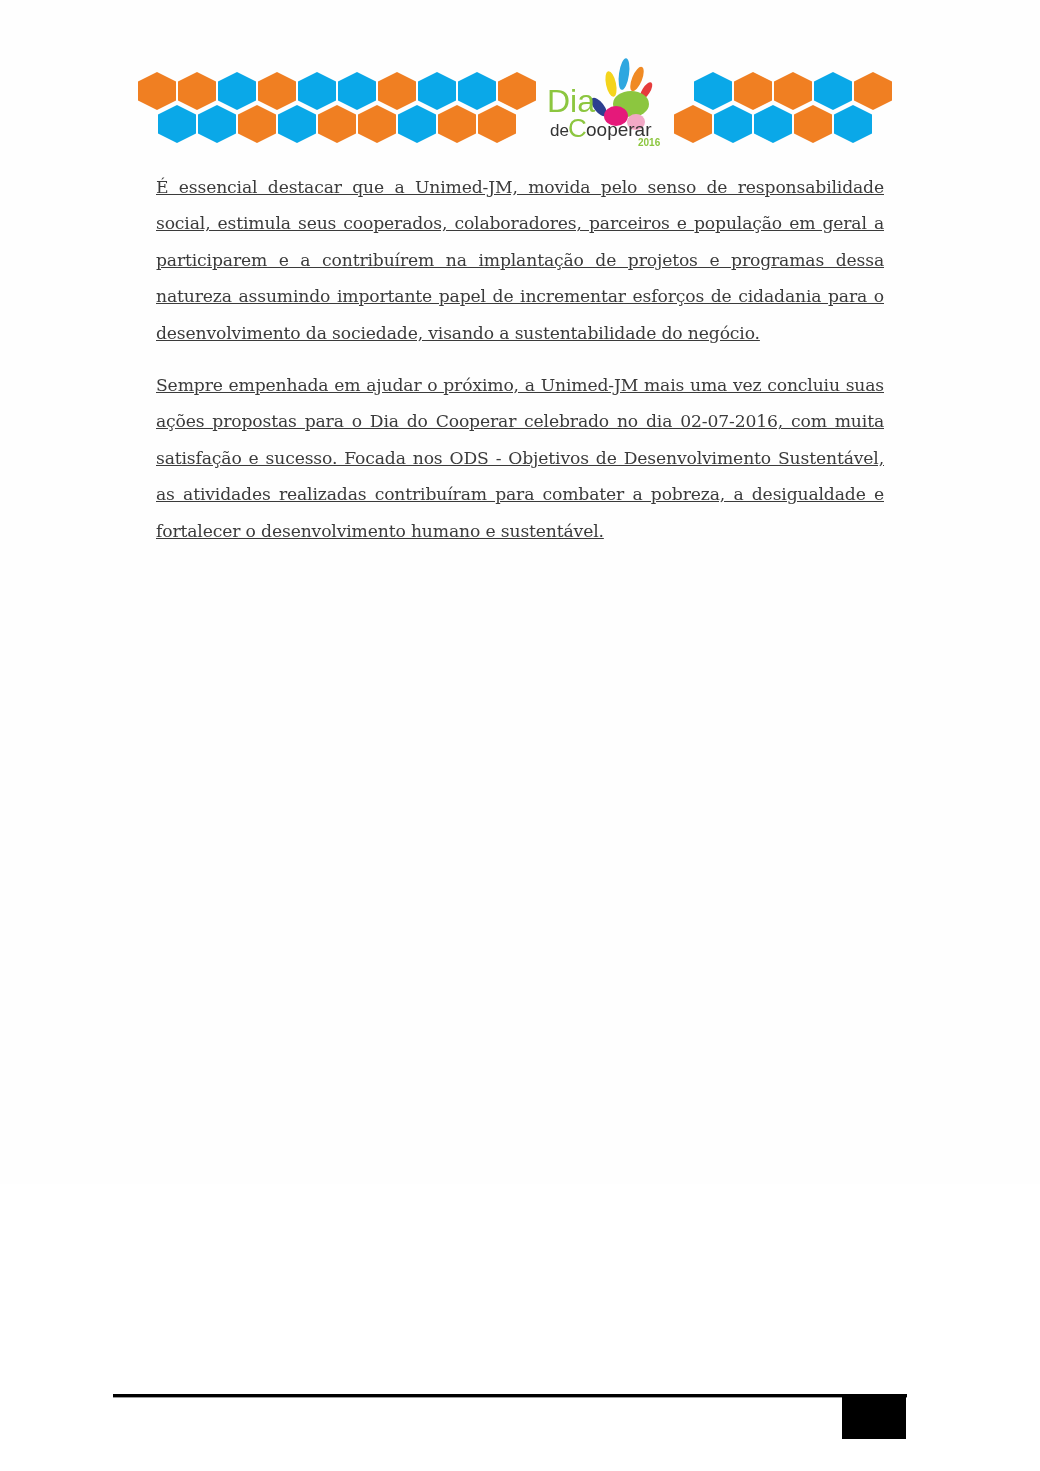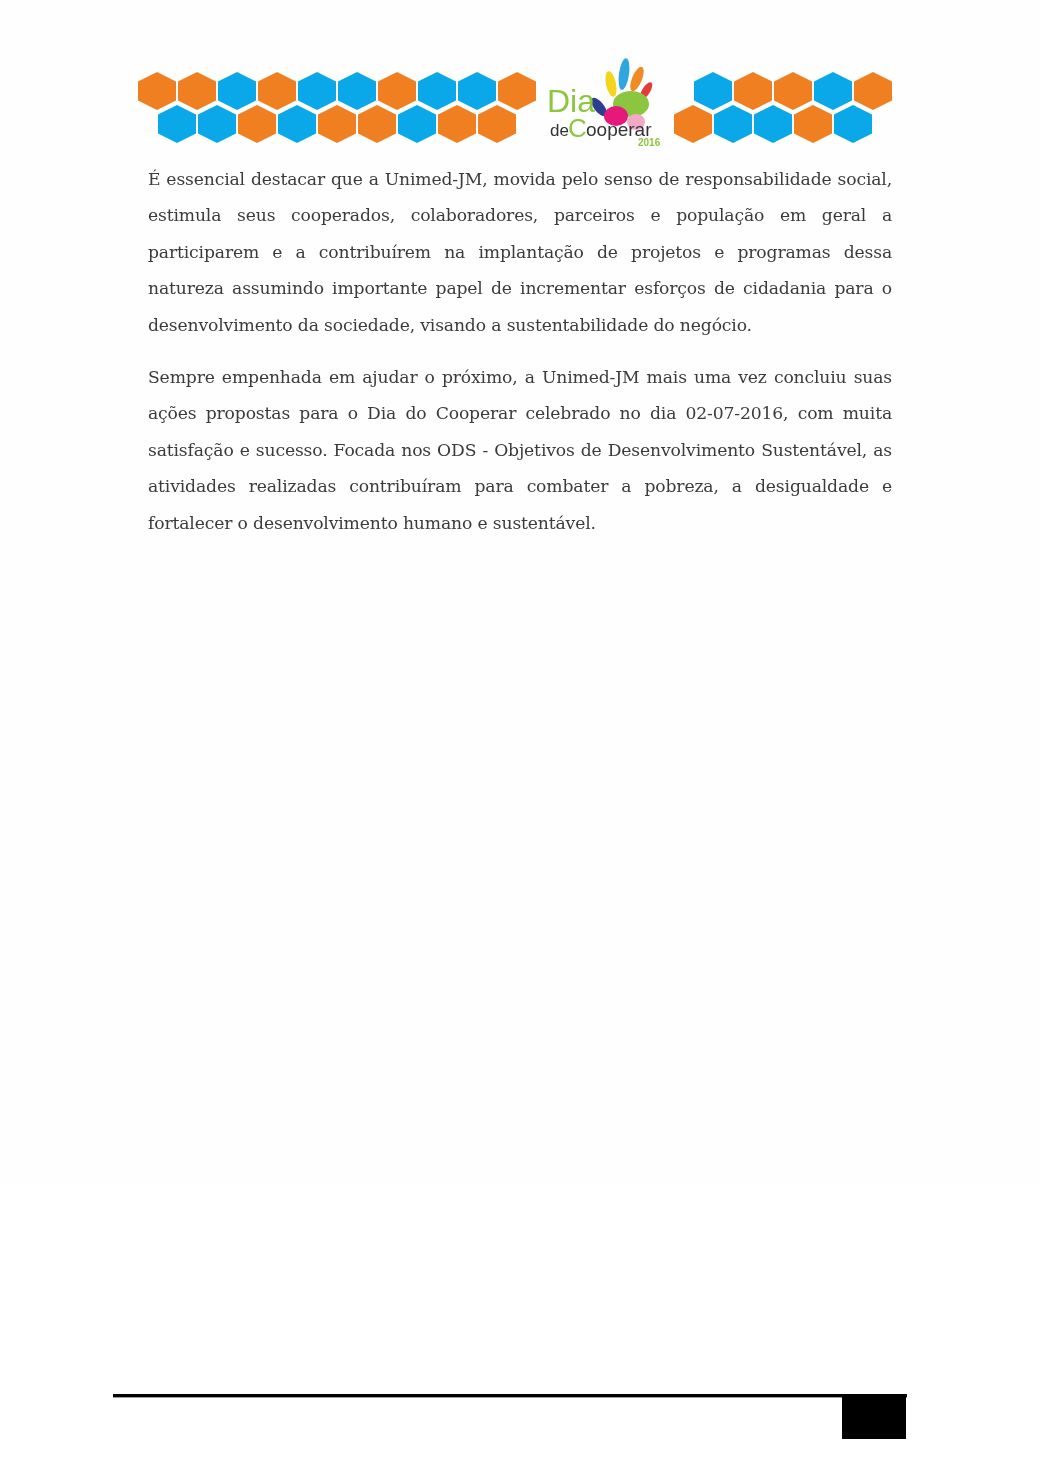--- a/index.html
+++ b/index.html
@@ -15,21 +15,21 @@
     width: 744px;
     font-family: "DejaVu Serif", "Liberation Serif", serif;
     font-size: 17.2px;
     line-height: 36.4px;
     color: #3b3b3b;
     text-align: justify;
     letter-spacing: -0.15px;
   }
   .para-1 { top: 161px; }
   .para-2 { top: 359px; }
-  .body-text p { margin: 0; }
+  .body-text p { margin: 8px; text-decoration: underline; }
 
   .footer-rule {
     position: absolute;
     left: 113px;
     top: 1394px;
     width: 794px;
     height: 3px;
     background: #000000;
     box-shadow: 0 1px 0 #9a9a9a;
   }

